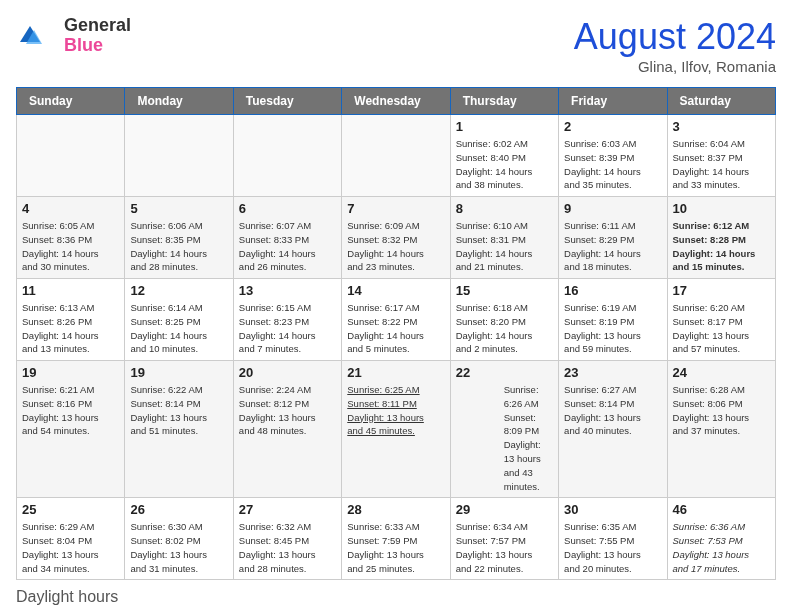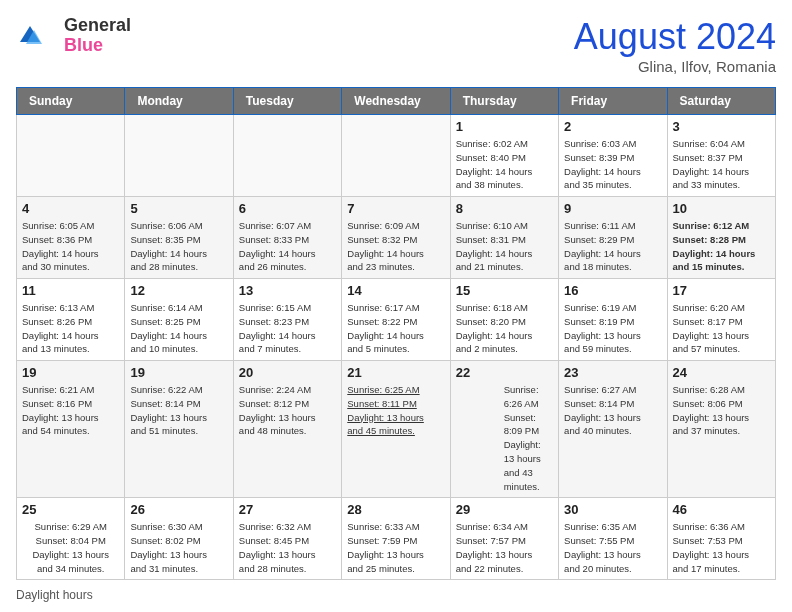--- a/index.html
+++ b/index.html
@@ -76,21 +76,21 @@
       font-size: 9.5px;
       color: #333;
       line-height: 1.45;
     }
     .empty-cell {
       background: #f9f9f9;
     }
     .row-even td { background: #f5f5f5; }
     .footer {
       margin-top: 8px;
-      font-size: 12px;
+      font-size: 16px;
       color: #555;
     }
   </style>
 </head>
 <body>
 
 <div class="header">
   <div class="logo">
     <svg class="logo-icon" viewBox="0 0 28 28">
       <polygon points="14,4 24,20 4,20" fill="#1565C0"></polygon>
@@ -296,21 +296,21 @@
           <div class="day-number">24</div>
           <div class="day-info" style="white-space: pre-line;">Sunrise: 6:28 AM
 Sunset: 8:06 PM
 Daylight: 13 hours
 and 37 minutes.</div>
         </td>
       </tr>
       <tr>
         <td>
           <div class="day-number">25</div>
-          <div class="day-info" style="white-space: pre-line; text-align: center;">Sunrise: 6:29 AM
+          <div class="day-info" style="white-space: pre-line;">Sunrise: 6:29 AM
 Sunset: 8:04 PM
 Daylight: 13 hours
 and 34 minutes.</div>
         </td>
         <td>
           <div class="day-number">26</div>
           <div class="day-info" style="white-space: pre-line;">Sunrise: 6:30 AM
 Sunset: 8:02 PM
 Daylight: 13 hours
 and 31 minutes.</div>
@@ -338,21 +338,21 @@
         </td>
         <td>
           <div class="day-number">30</div>
           <div class="day-info" style="white-space: pre-line;">Sunrise: 6:35 AM
 Sunset: 7:55 PM
 Daylight: 13 hours
 and 20 minutes.</div>
         </td>
         <td>
           <div class="day-number">46</div>
-          <div class="day-info" style="white-space: pre-line;">Sunrise: 6:36 AM
+          <div class="day-info" style="white-space: pre-line; font-style: italic;">Sunrise: 6:36 AM
 Sunset: 7:53 PM
 Daylight: 13 hours
 and 17 minutes.</div>
         </td>
       </tr>
     </tbody>
 </table>
 
 <div class="footer">
   <span>Daylight hours</span>

